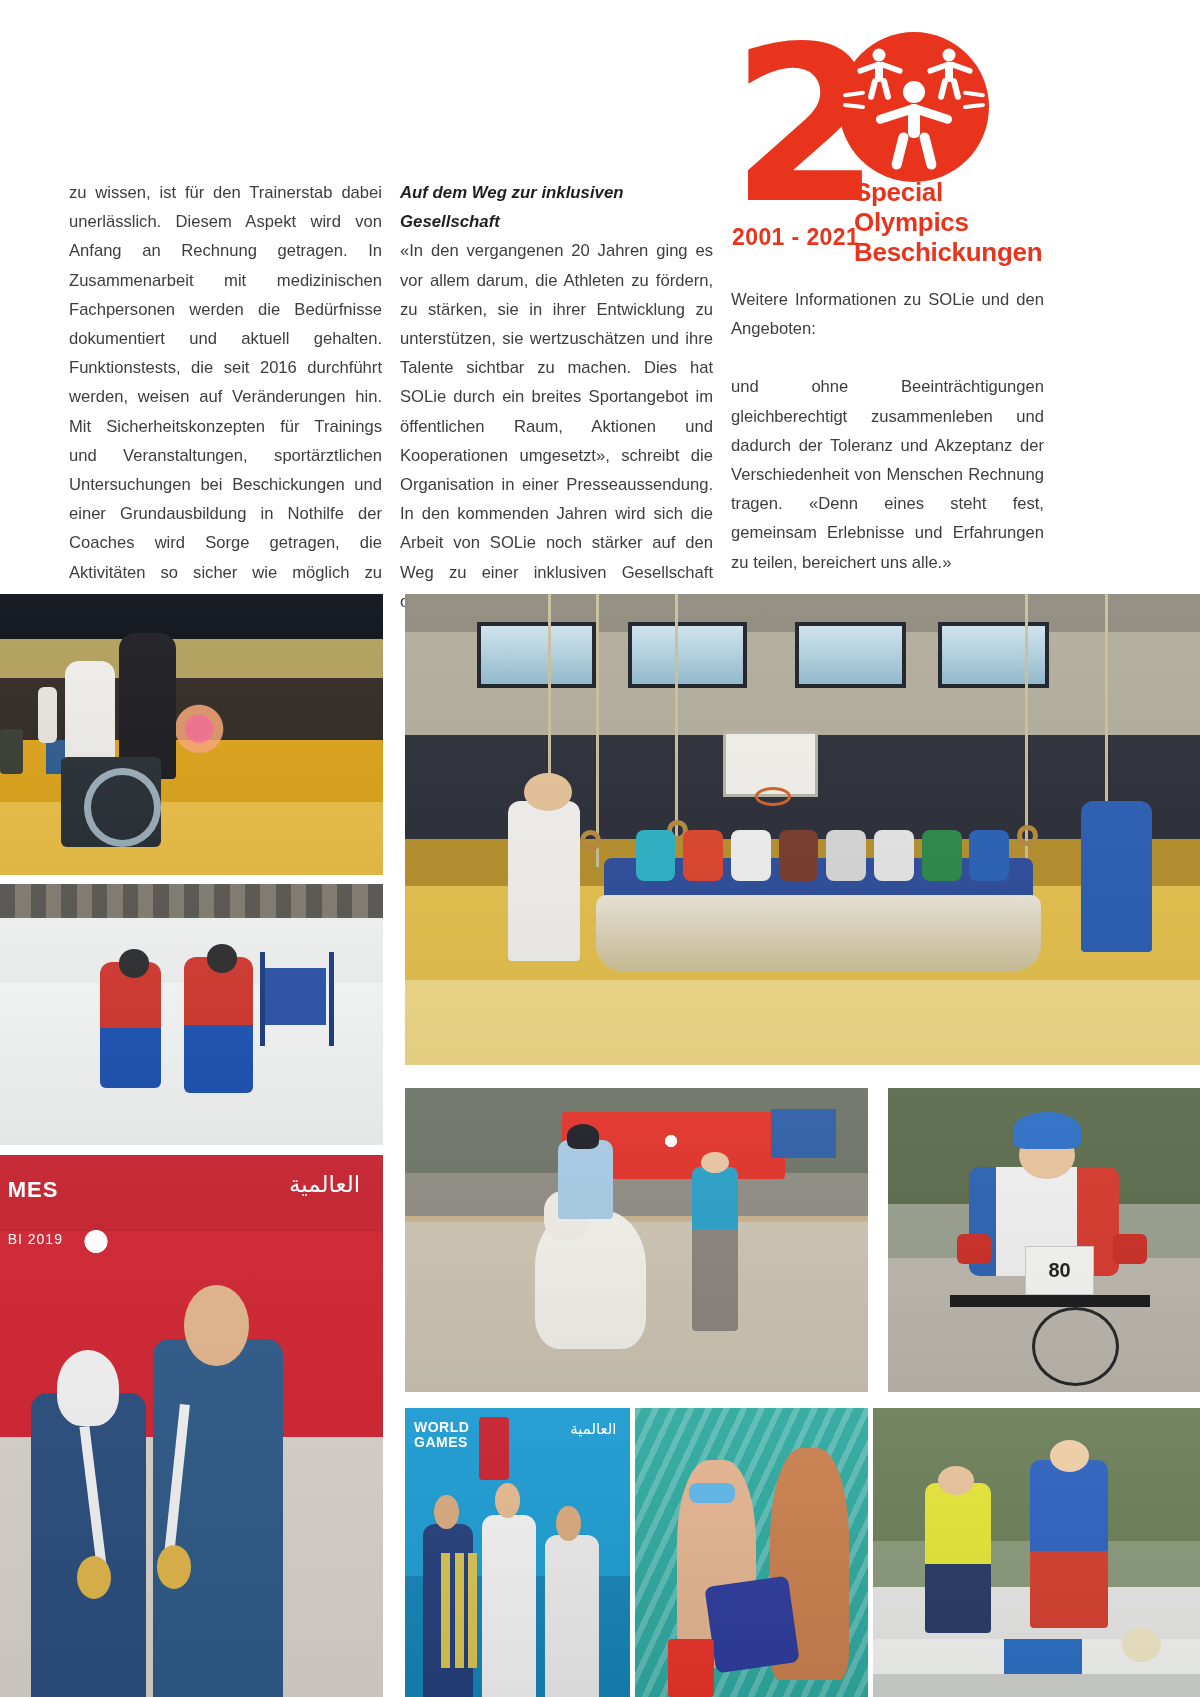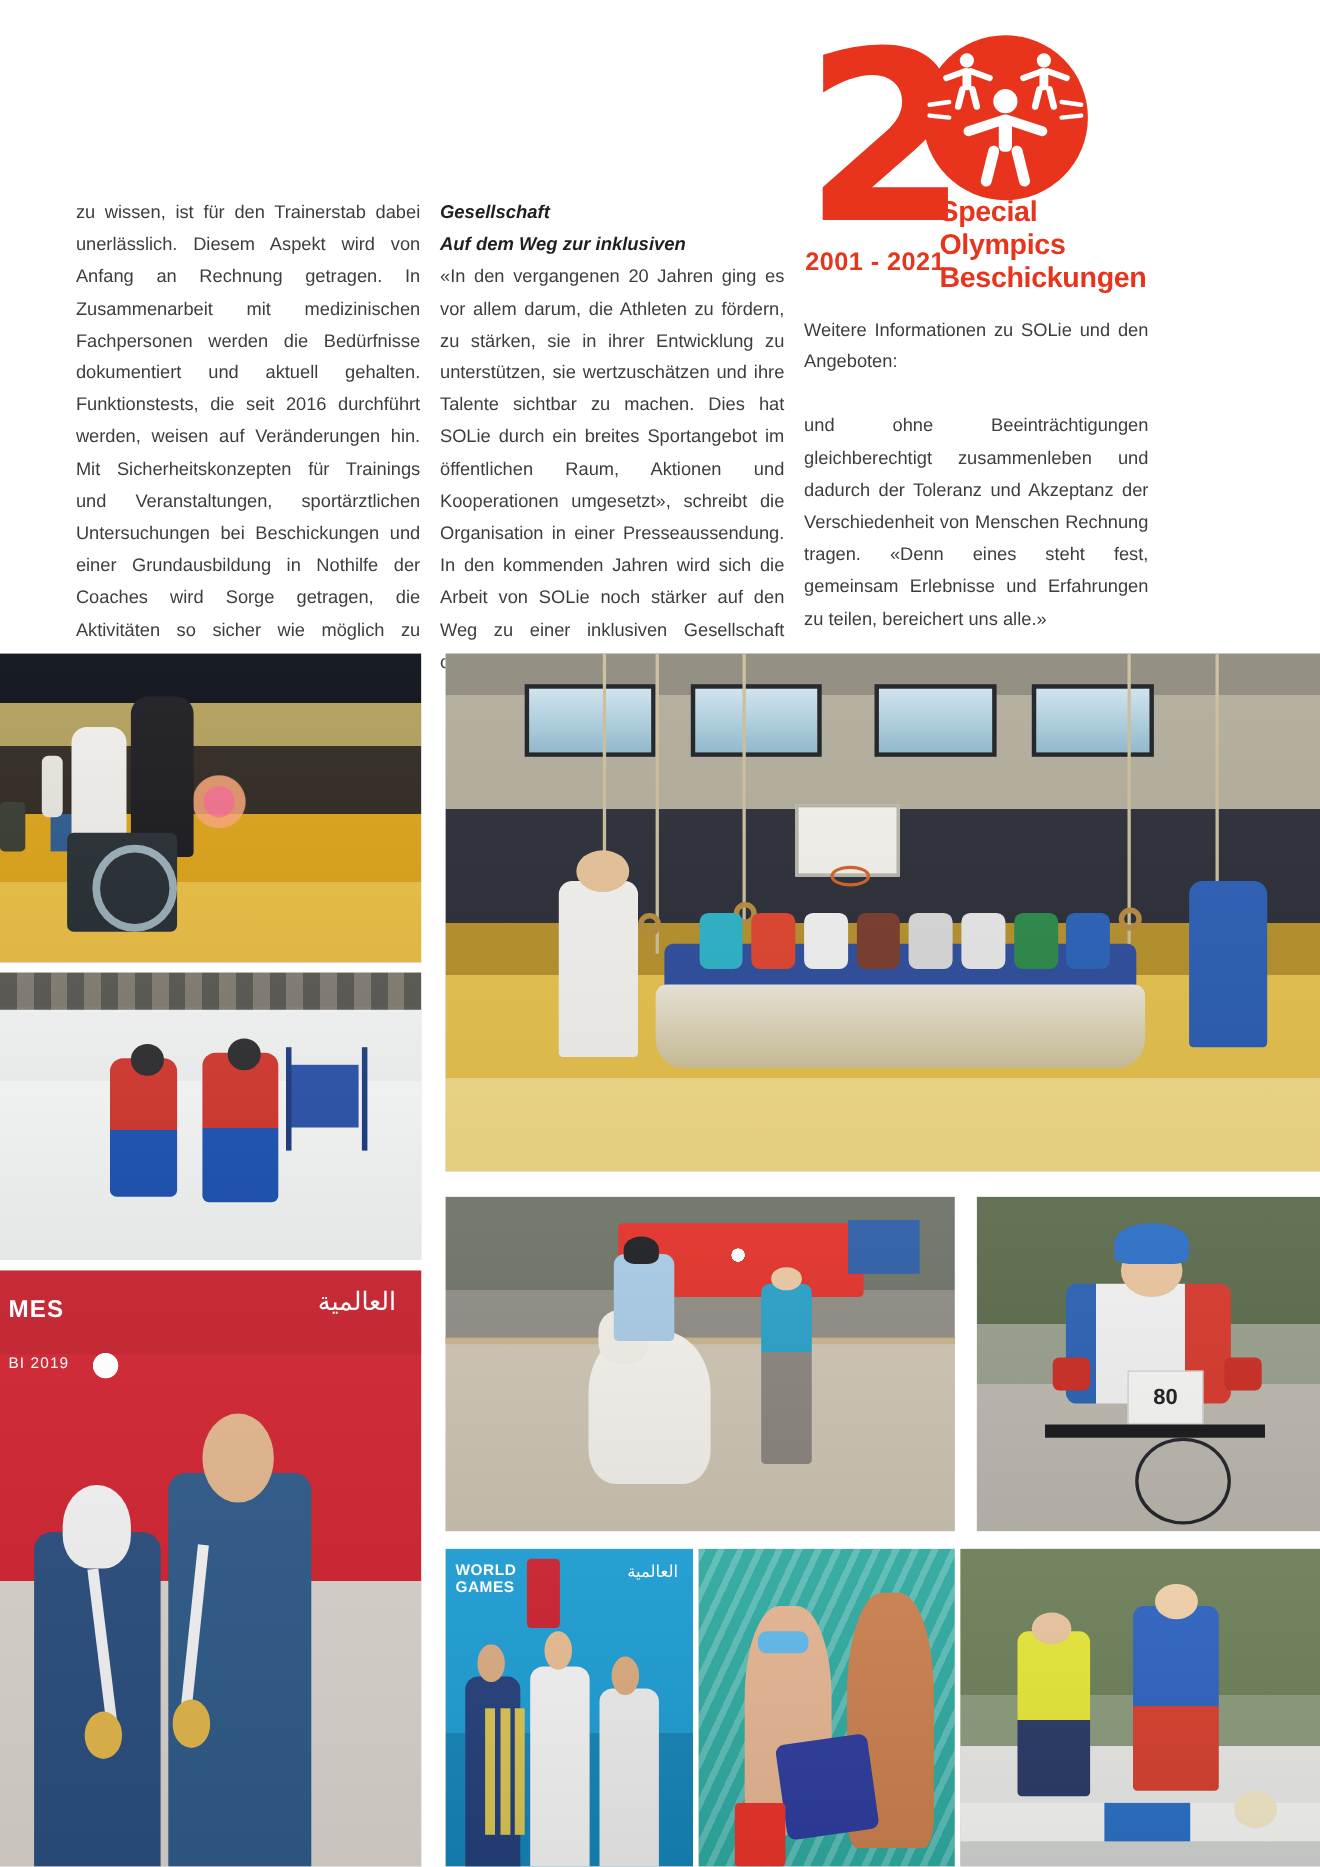--- a/index.html
+++ b/index.html
@@ -281,22 +281,22 @@
       <div>Beschickungen</div>
     </div>
   </div>
 
   <div class="col" id="col1">
     <p>zu wissen, ist für den Trainerstab dabei unerlässlich. Diesem Aspekt wird von Anfang an Rechnung getragen. In Zusammenarbeit mit medizinischen Fachpersonen werden die Bedürfnisse dokumentiert und aktuell gehalten. Funktionstests, die seit 2016 durchführt werden, weisen auf Veränderungen hin. Mit Sicherheitskonzepten für Trainings und Veranstaltungen, sportärztlichen Untersuchungen bei Beschickungen und einer Grundausbildung in Nothilfe der Coaches wird Sorge getragen, die Aktivitäten so sicher wie möglich zu gestalten.</p>
   </div>
 
   <div class="col" id="col2">
     <div class="subhead">
+      <div>Auf dem Weg zur inklusiven</div>
       <div>Gesellschaft</div>
-      <div>Auf dem Weg zur inklusiven</div>
     </div>
     <p>«In den vergangenen 20 Jahren ging es vor allem darum, die Athleten zu fördern, zu stärken, sie in ihrer Entwicklung zu unterstützen, sie wertzuschätzen und ihre Talente sichtbar zu machen. Dies hat SOLie durch ein breites Sportangebot im öffentlichen Raum, Aktionen und Kooperationen umgesetzt», schreibt die Organisation in einer Presseaussendung. In den kommenden Jahren wird sich die Arbeit von SOLie noch stärker auf den Weg zu einer inklusiven Gesellschaft orientieren, in der Menschen mit</p>
   </div>
 
   <div class="col" id="col3">
     <p>Weitere Informationen zu SOLie und den Angeboten:</p>
     <p>und ohne Beeinträchtigungen gleichberechtigt zusammenleben und dadurch der Toleranz und Akzeptanz der Verschiedenheit von Menschen Rechnung tragen. «Denn eines steht fest, gemeinsam Erlebnisse und Erfahrungen zu teilen, bereichert uns alle.»</p>
     <p class="url">www.specialolympics.li</p>
   </div>
 

